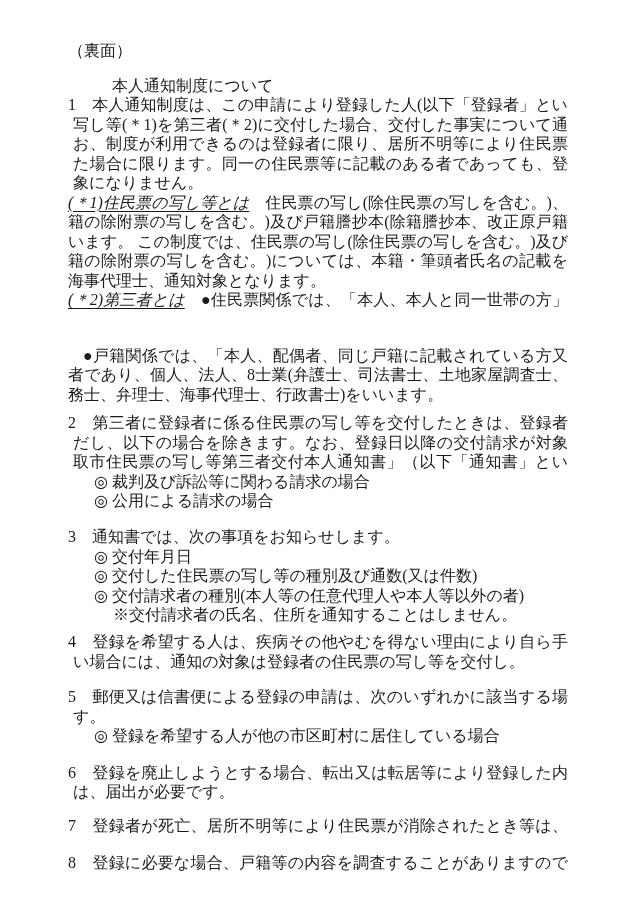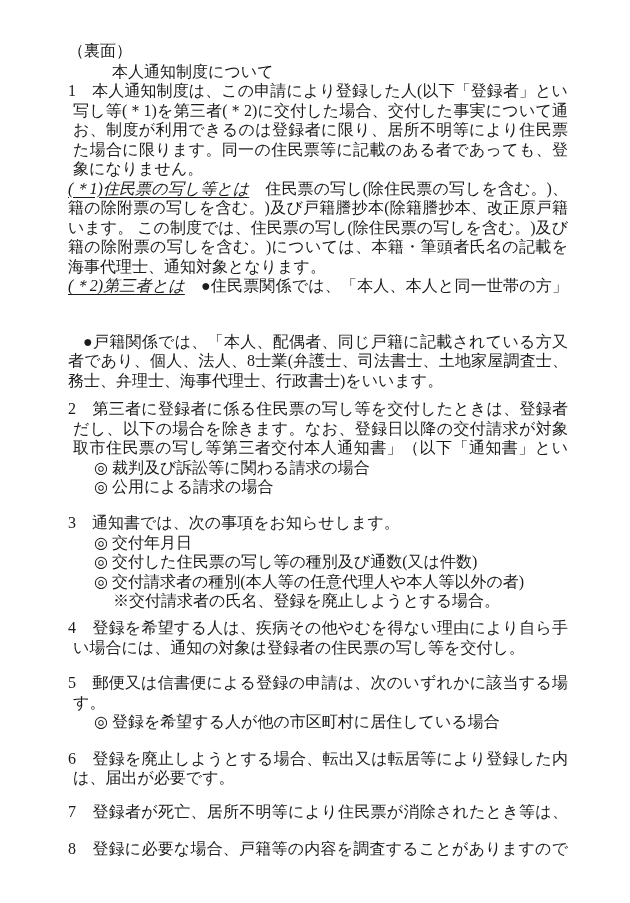--- a/index.html
+++ b/index.html
@@ -31,21 +31,21 @@
   }
   
   .tl.full { text-align-last: justify; }
   
   .ind0 { padding-left: 0; }
   .ind1 { padding-left: 5px; }   
   .ind2 { padding-left: 15px; margin-top: 36px; }  
   .ind3 { padding-left: 26px; }  
   .ind4 { padding-left: 45px; }  
   .ind5 { padding-left: 44px; }  
-  .title-line { margin-top: 1px; }
+  .title-line { margin-top: 15px; }
   .u { text-decoration: underline; text-underline-offset: 3px; font-style: italic; }
   
   #blk-section-2 { margin-top: 9px; }
   #blk-section-3 { margin-top: 16.5px; }
   #blk-section-4 { margin-top: 7.5px; }
   #blk-section-5 { margin-top: 16px; }
   #blk-section-6 { margin-top: 17px; }
   #blk-section-7 { margin-top: 14px; }
   #blk-section-8 { margin-top: 17.5px; }
 </style>
@@ -81,21 +81,21 @@
         <div class="tl ind1"><span>だし、以下の場合を除きます。なお、登録日以降の交付請求が対象となります。</span></div>
         <div class="tl ind1 full"><span>取市住民票の写し等第三者交付本人通知書」（以下「通知書」という。）を送付します。た</span></div>
         <div class="tl ind3"><span>◎ 裁判及び訴訟等に関わる請求の場合</span></div>
         <div class="tl ind3"><span>◎ 公用による請求の場合</span></div>
       </div>
       <div id="blk-section-3">
         <div class="tl ind0"><span>3　通知書では、次の事項をお知らせします。</span></div>
         <div class="tl ind3"><span>◎ 交付年月日</span></div>
         <div class="tl ind3"><span>◎ 交付した住民票の写し等の種別及び通数(又は件数)</span></div>
         <div class="tl ind3"><span>◎ 交付請求者の種別(本人等の任意代理人や本人等以外の者)</span></div>
-        <div class="tl ind4"><span>※交付請求者の氏名、登録を廃止しようとする場合。</span></div>
+        <div class="tl ind4"><span>※交付請求者の氏名、住所を通知することはしません。</span></div>
       </div>
       <div id="blk-section-4">
         <div class="tl ind0 full"><span>4　登録を希望する人は、疾病その他やむを得ない理由により自ら手続きすることができな</span></div>
         <div class="tl ind1"><span>い場合には、通知の対象は登録者の住民票の写し等を交付し。</span></div>
       </div>
       <div id="blk-section-5">
         <div class="tl ind0 full"><span>5　郵便又は信書便による登録の申請は、次のいずれかに該当する場合にすることができま</span></div>
         <div class="tl ind1"><span>す。</span></div>
         <div class="tl ind3"><span>◎ 登録を希望する人が他の市区町村に居住している場合</span></div>
       </div>

